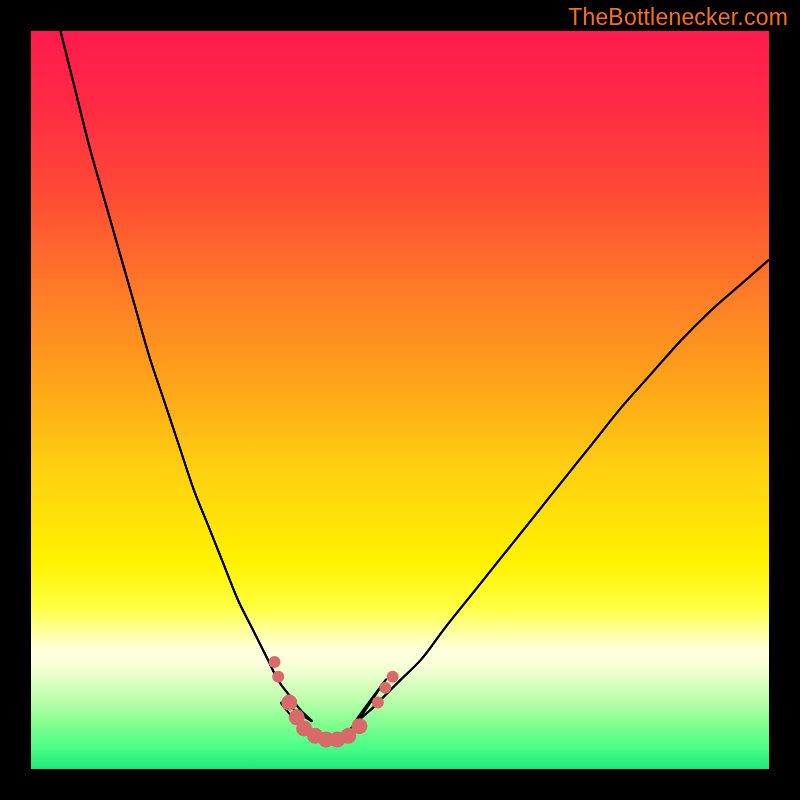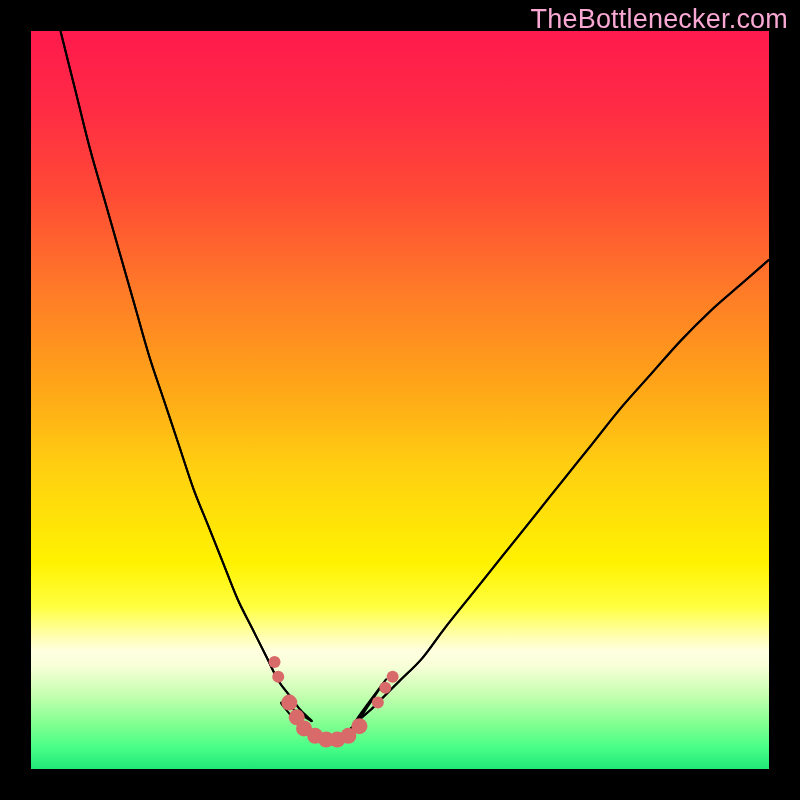--- a/index.html
+++ b/index.html
@@ -23,22 +23,22 @@
     position: absolute;
     top: 31px;
     left: 31px;
     width: 738px;
     height: 738px;
   }
   .watermark {
     position: absolute;
     top: 4px;
     right: 12px;
-    color: #f9a8d4;
-    font-size: 27px;
+    color: #f97316;
+    font-size: 23px;
     font-weight: 500;
     letter-spacing: 0.2px;
   }
 </style>
 </head>
 <body>
 
 <div class="frame">
   <div class="watermark">TheBottlenecker.com</div>
   <svg class="plot" viewBox="0 0 738 738" preserveAspectRatio="none">

